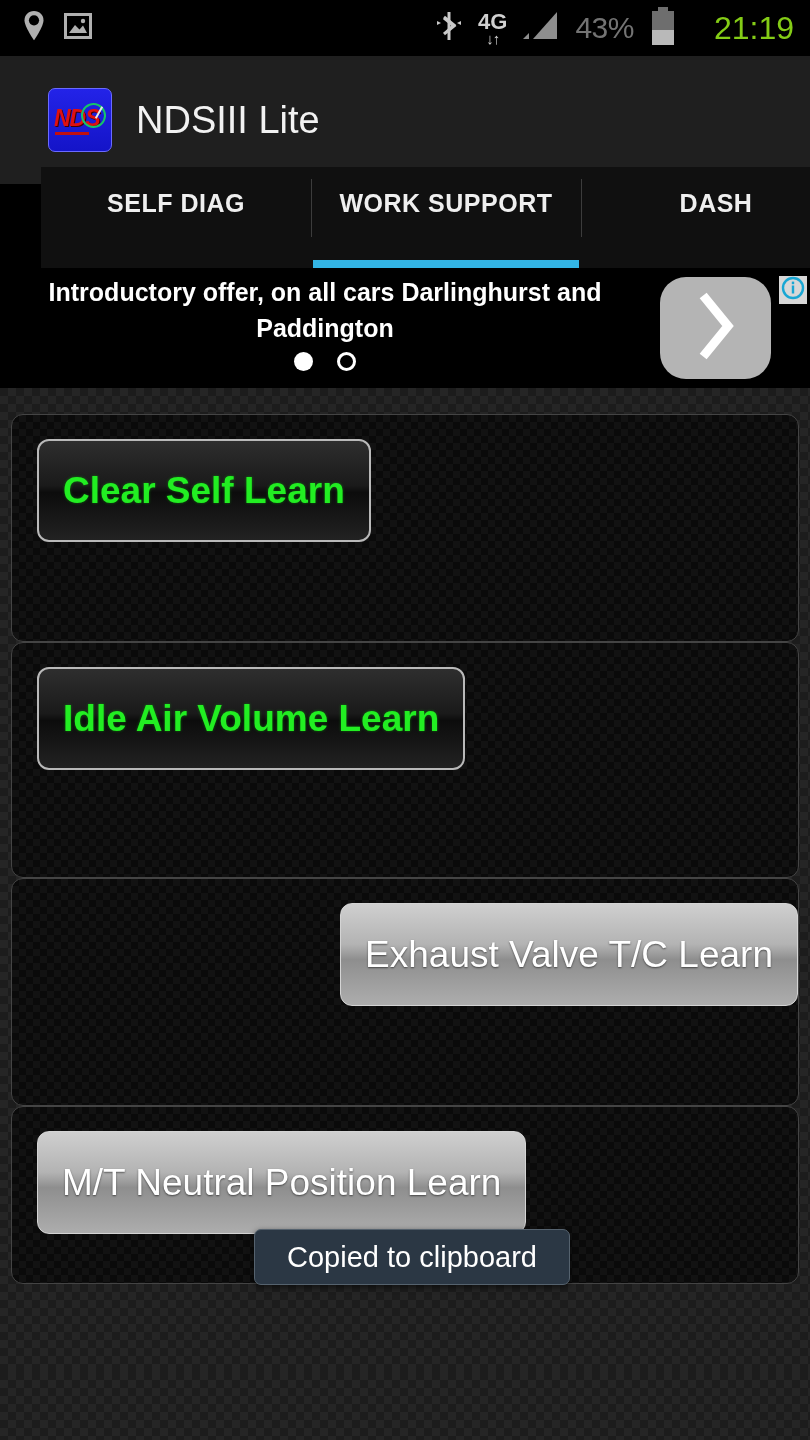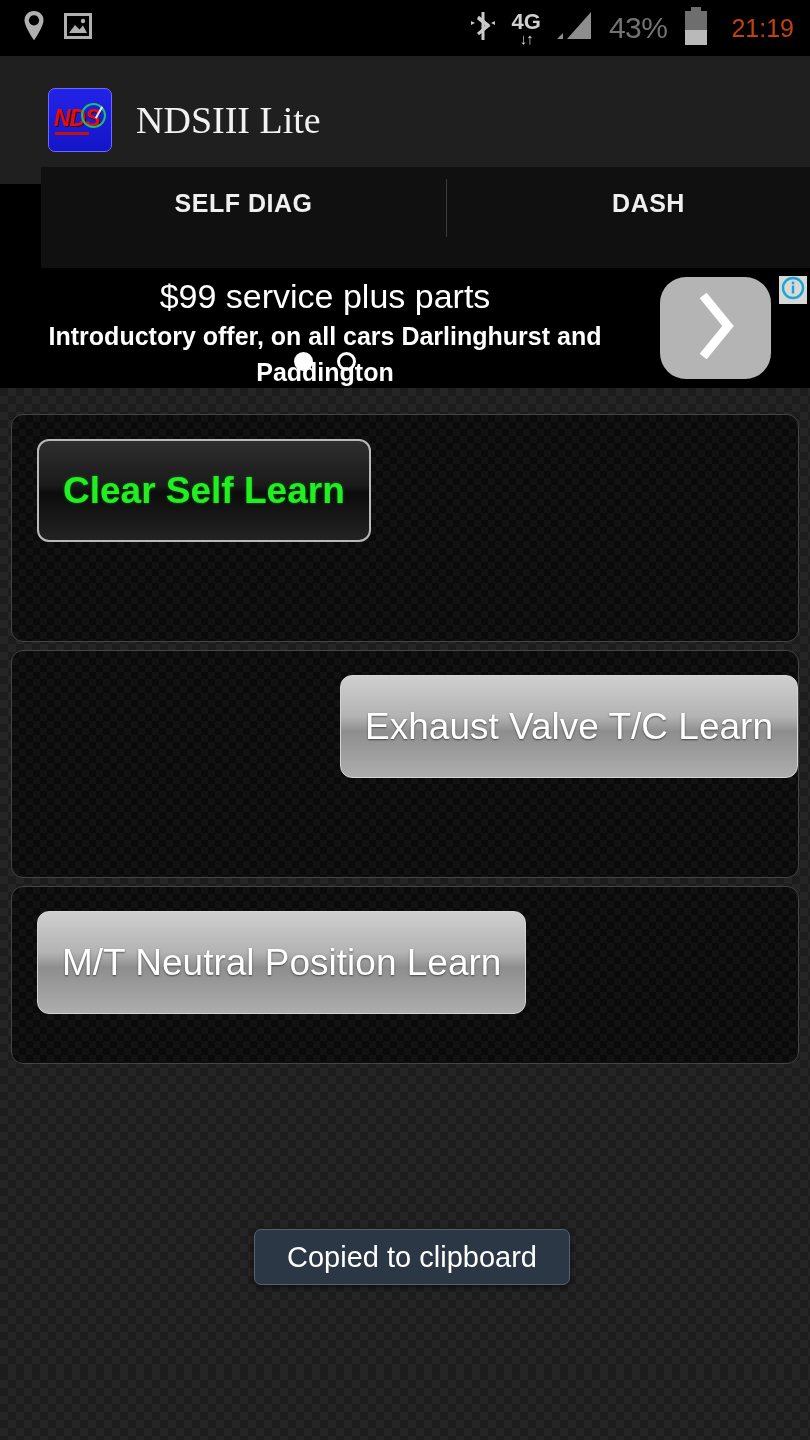--- a/index.html
+++ b/index.html
@@ -44,25 +44,25 @@
     gap: 14px;
   }
   .sb-icon { display: block; }
   .pct {
     color: #737373;
     font-size: 30px;
     letter-spacing: -0.5px;
     font-family: "Liberation Sans", sans-serif;
   }
   .clock {
-    color: #c2410c;
-    font-size: 25px;
+    color: #84cc16;
+    font-size: 32px;
     letter-spacing: 0px;
     font-family: "Liberation Sans", sans-serif;
-    margin-left: 6px;
+    margin-left: 22px;
   }
   .net-label {
     color: #d0d0d0;
     font-size: 22px;
     font-weight: bold;
     line-height: 20px;
     text-align: center;
   }
   .net-arrows {
     color: #d0d0d0;
@@ -121,21 +121,21 @@
     position: absolute;
     right: 11px; top: 17px;
     width: 2px; height: 13px;
     background: #e8e8e8;
     transform: rotate(30deg);
   }
   #apptitle {
     color: #f2f2f2;
     font-size: 38px;
     margin-left: 24px;
-    font-family: Liberation Serif, serif;
+    font-family: Liberation Sans, sans-serif;
   }
 
   
   #tabbar {
     position: absolute;
     left: 0; top: 167px;
     width: 810px; height: 101px;
     background: #101010;
     display: flex;
     margin-left: 41px;
@@ -228,21 +228,21 @@
     width: 810px;
     height: 1052px;
     box-sizing: border-box;
     padding: 26px 11px 0 11px;
   }
   .panel {
     position: relative;
     border: 1px solid #444;
     border-radius: 12px;
     box-sizing: border-box;
-    margin-bottom: 8px;
+    margin-bottom: 0;
     overflow: hidden;
     background-color: #0a0a0a;
     background-image:
       linear-gradient(45deg, #121212 25%, transparent 25%, transparent 75%, #121212 75%),
       linear-gradient(45deg, #121212 25%, transparent 25%, transparent 75%, #121212 75%);
     background-size: 14px 14px;
     background-position: 0 0, 7px 7px;
     padding: 24px 0 0 25px;
   }
   .panel.p1 { height: 228px; }
@@ -356,29 +356,33 @@
     <span class="gauge"></span>
     <span class="needle"></span>
   </div>
   <div id="apptitle">NDSIII Lite</div>
 </div>
 
 <div id="tabbar">
   <div class="tab">
     <span class="lbl">SELF DIAG</span>
   </div>
+  <div class="tab active">
+    <span class="divider"></span>
+    <span class="lbl">WORK SUPPORT</span>
+    <span class="underline"></span>
+  </div>
   <div class="tab">
     <span class="divider"></span>
     <span class="lbl">DASH</span>
   </div>
 </div>
 
 <div id="adbanner">
   <div id="adtext">
-    <div class="t1">$99 service plus parts</div>
     <div class="t2">Introductory offer, on all cars Darlinghurst and Paddington</div>
   </div>
 </div>
 <div id="addots">
   <span class="dot filled"></span>
   <span class="dot hollow"></span>
 </div>
 <div id="adarrow">
   <span>
     <svg width="48" height="70" viewBox="0 0 48 70">
@@ -395,20 +399,23 @@
     </svg>
   </span>
 </div>
 
 <div id="content" class="carbon">
 
   <div class="panel p1">
     <div class="btn dark">Clear Self Learn</div>
   </div>
 
+  <div class="panel p2">
+    <div class="btn dark">Idle Air Volume Learn</div>
+  </div>
 
   <div class="panel p3">
     <div class="btn light">Exhaust Valve T/C Learn</div>
   </div>
 
   <div class="panel p4">
     <div class="btn light">M/T Neutral Position Learn</div>
   </div>
 
 </div>

